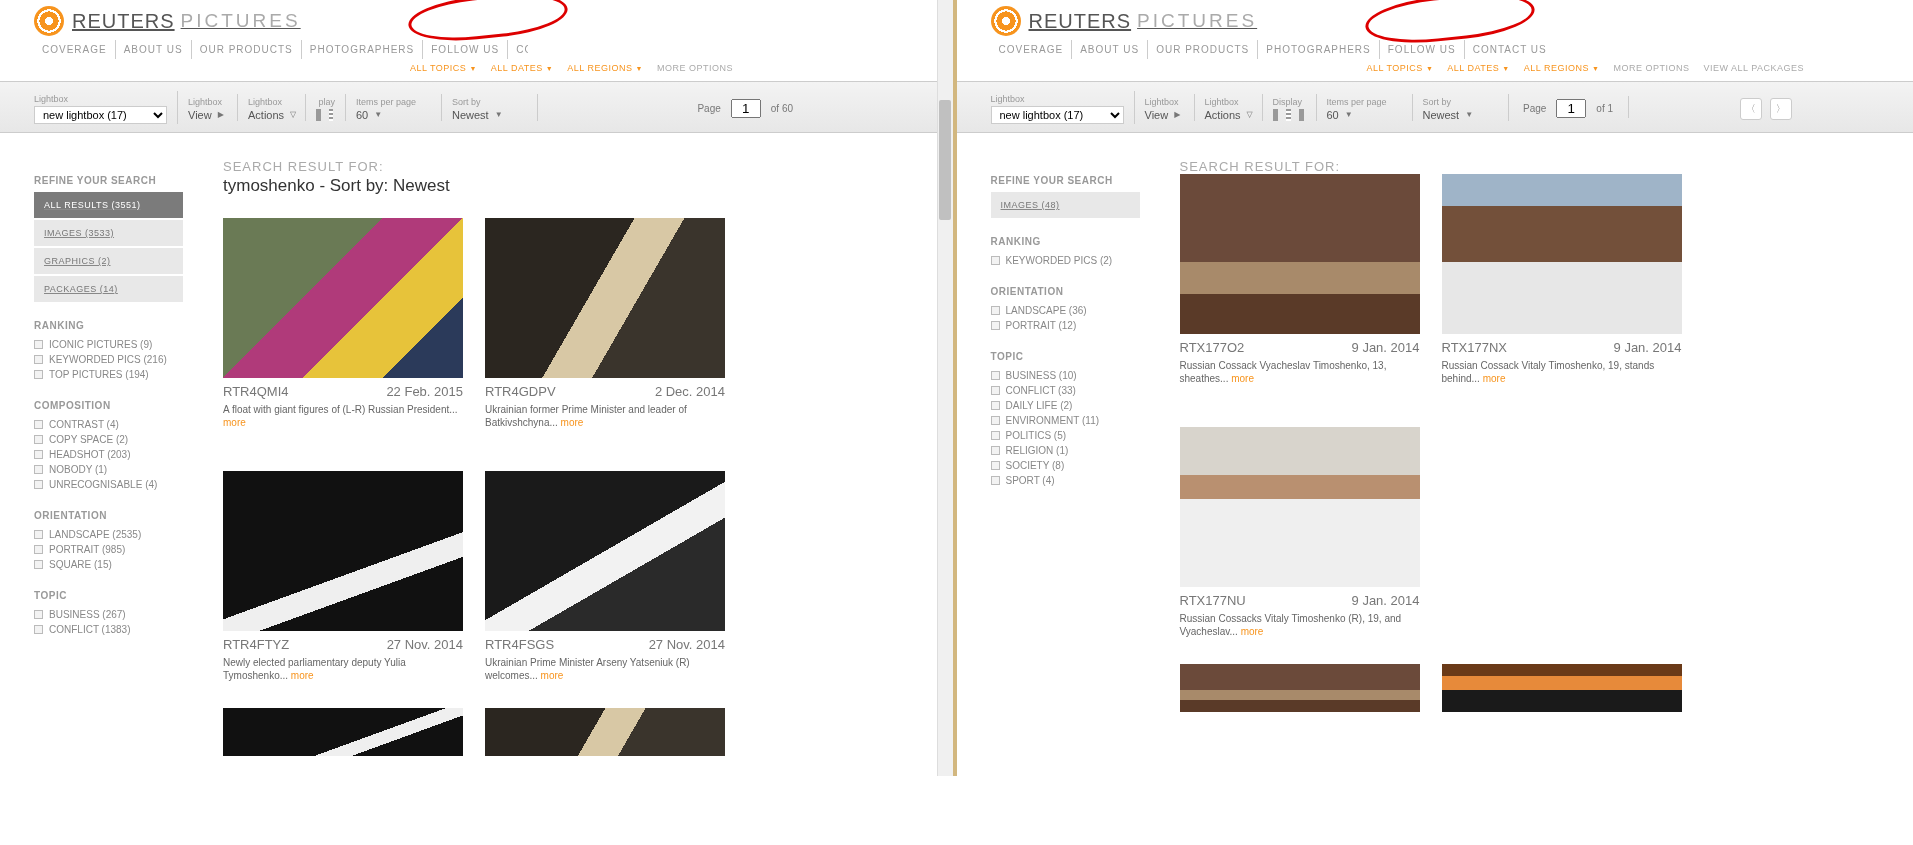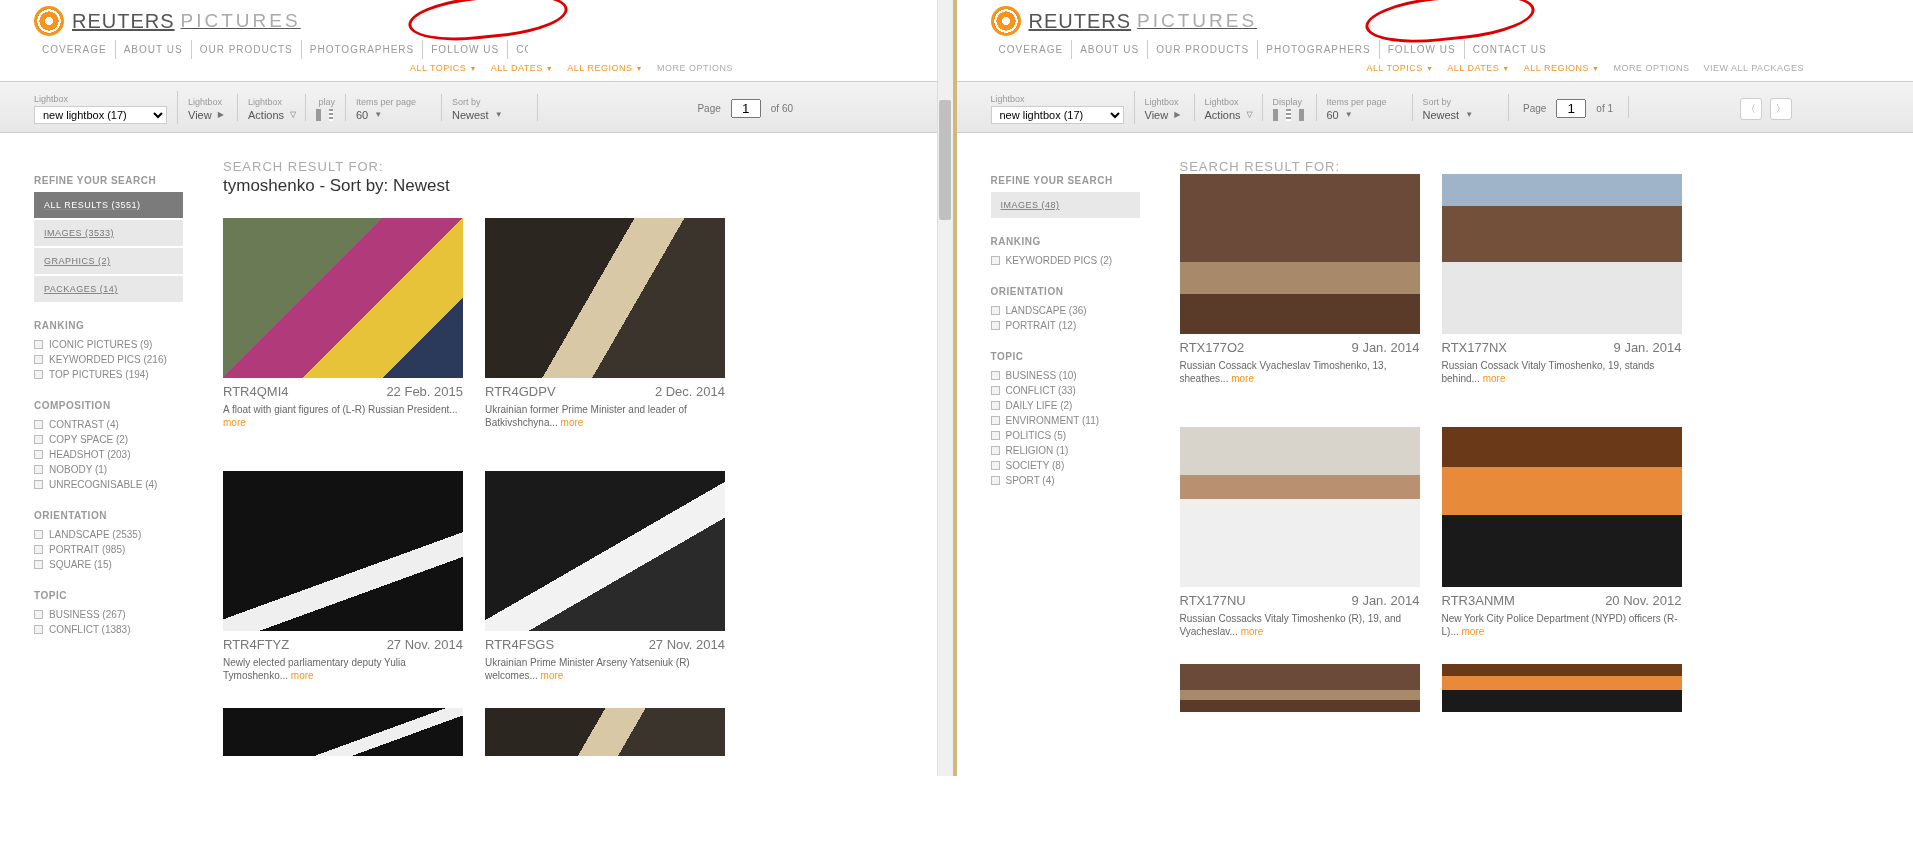--- a/index.html
+++ b/index.html
@@ -429,28 +429,20 @@
               <div class="cap">Russian Cossack Vitaly Timoshenko, 19, stands behind... <span class="more">more</span></div>
             </div>
             <div class="card">
               <div class="thumb img-snow1"></div>
               <div class="meta1">
                 <span>RTX177NU</span>
                 <span>9 Jan. 2014</span>
               </div>
               <div class="cap">Russian Cossacks Vitaly Timoshenko (R), 19, and Vyacheslav... <span class="more">more</span></div>
             </div>
-            <div class="card">
-              <div class="thumb img-sunset"></div>
-              <div class="meta1">
-                <span>RTR3ANMM</span>
-                <span>20 Nov. 2012</span>
-              </div>
-              <div class="cap">New York City Police Department (NYPD) officers (R-L)... <span class="more">more</span></div>
-            </div>
           </div>
         <div class="grid" style="margin-top:6px;">
           <div class="card">
               <div class="thumb small-row img-room"></div>
             </div>
           <div class="card">
               <div class="thumb small-row img-sunset"></div>
             </div>
         </div>
       </div>

